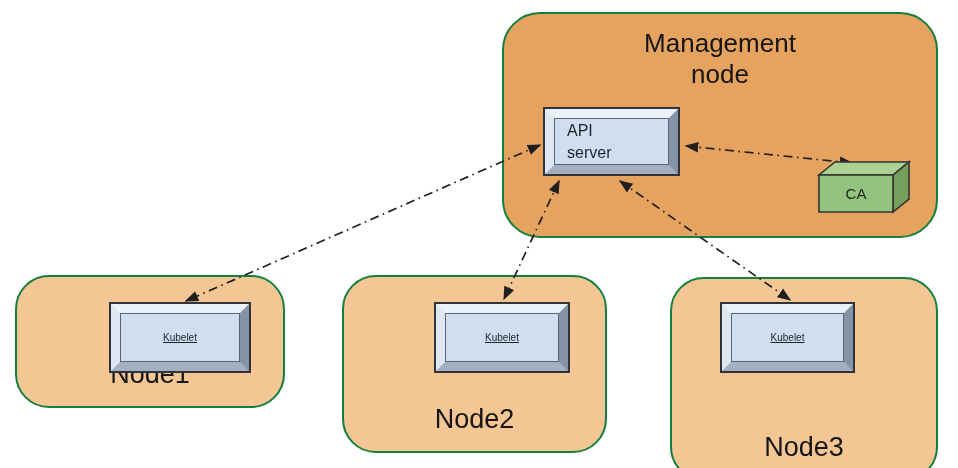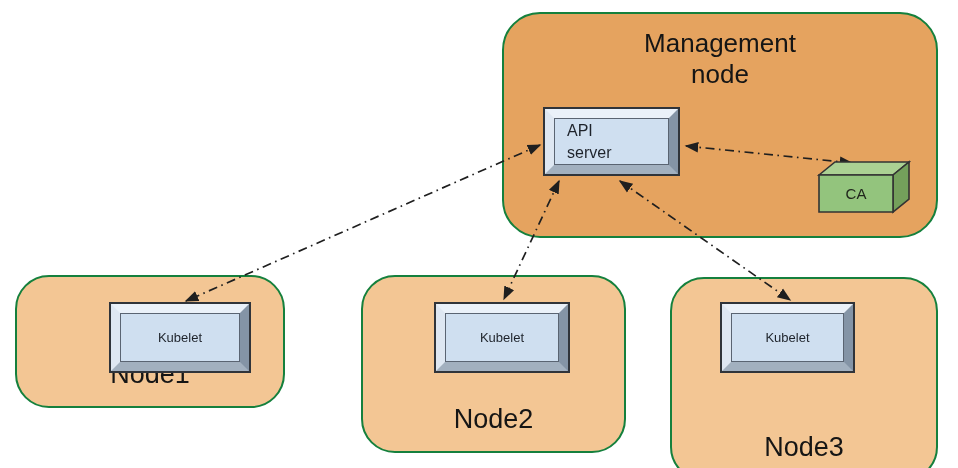--- a/index.html
+++ b/index.html
@@ -20,21 +20,21 @@
   .mgmt {
     left: 502px; top: 12px; width: 436px; height: 226px;
     border-radius: 38px;
     background: #E5A35F;
   }
   .worker {
     border-radius: 34px;
     background: #F3C694;
   }
   .node1 { left: 15px;  top: 275px; width: 270px; height: 133px; }
-  .node2 { left: 361px; top: 275px; width: 265px; height: 178px; }
+  .node2 { left: 342px; top: 275px; width: 265px; height: 178px; }
   .node3 { left: 670px; top: 277px; width: 268px; height: 204px; }
 
   .mgmt-title {
     width: 210px;
     margin: 14px auto 0 auto;
     text-align: center;
     font-size: 26px;
     line-height: 1.18;
     color: #151515;
   }
@@ -68,21 +68,21 @@
     align-items: center;
     justify-content: center;
     color: #1E232B;
   }
   .api-box  { left: 543px; top: 107px; width: 137px; height: 69px; }
   .api-box .bevel-face { justify-content: flex-start; padding-left: 12px; }
   .api-box .lbl { display: inline-block; width: 56px; font-size: 16px; line-height: 1.35; }
   .kubelet1 { left: 109px; top: 302px; width: 142px; height: 71px; }
   .kubelet2 { left: 434px; top: 302px; width: 136px; height: 71px; }
   .kubelet3 { left: 720px; top: 302px; width: 135px; height: 71px; }
-  .kubelet-face { font-size: 13px; }
+  .kubelet-face { font-size: 10px; text-decoration: underline; }
 
   
   .connector-layer {
     position: absolute;
     left: 0; top: 0;
     width: 958px; height: 468px;
     pointer-events: none;
   }
   .connector {
     stroke: #1F1F1F;

